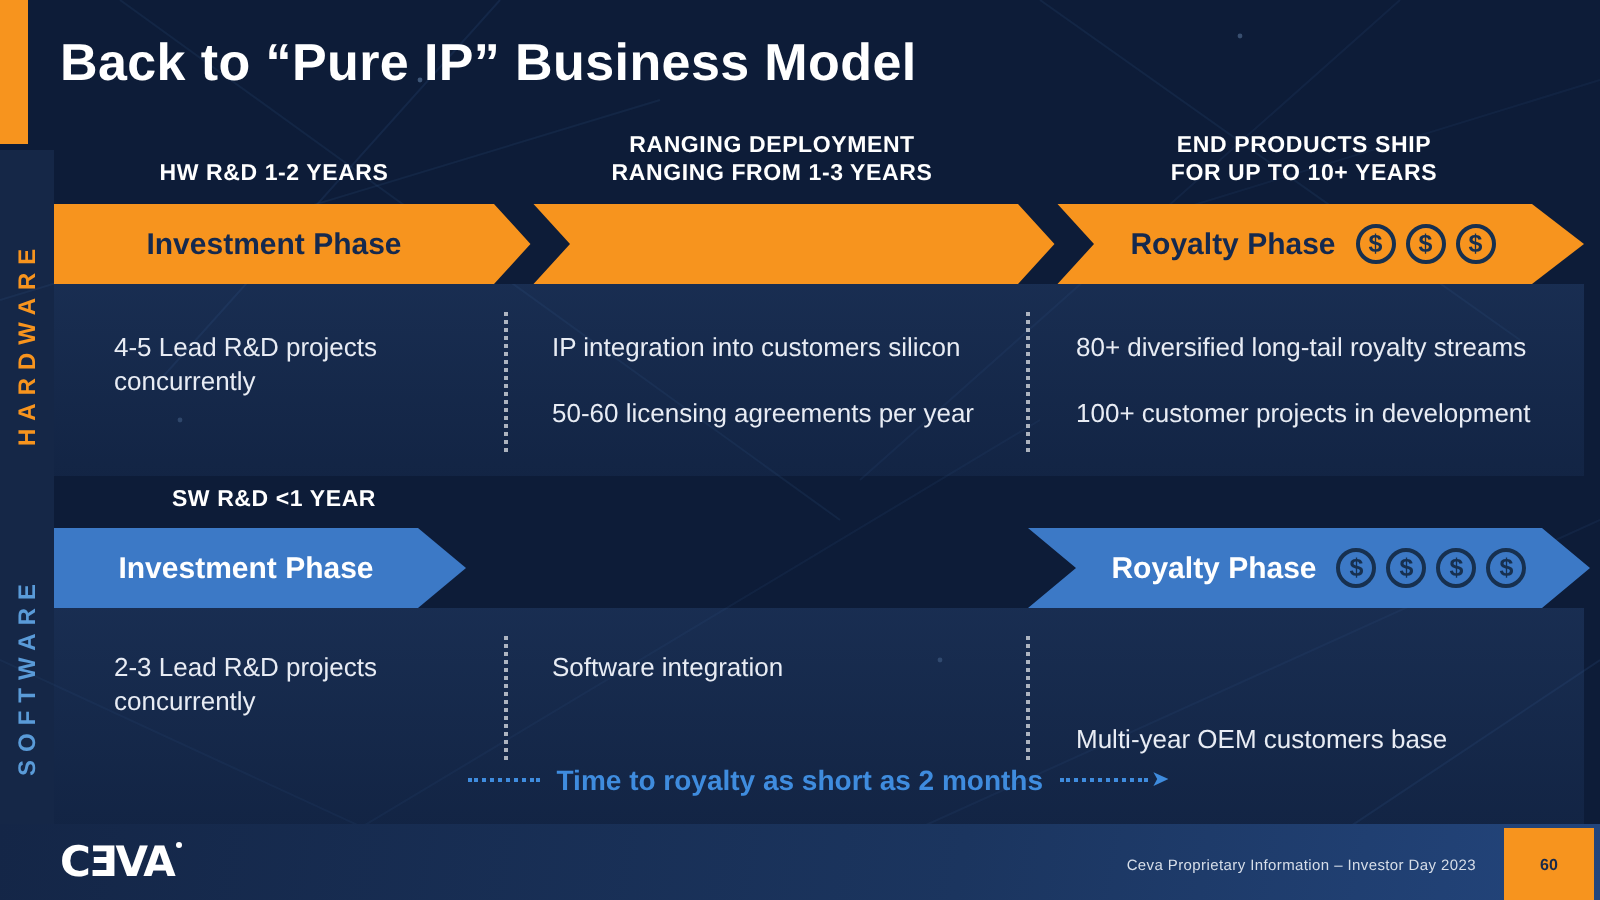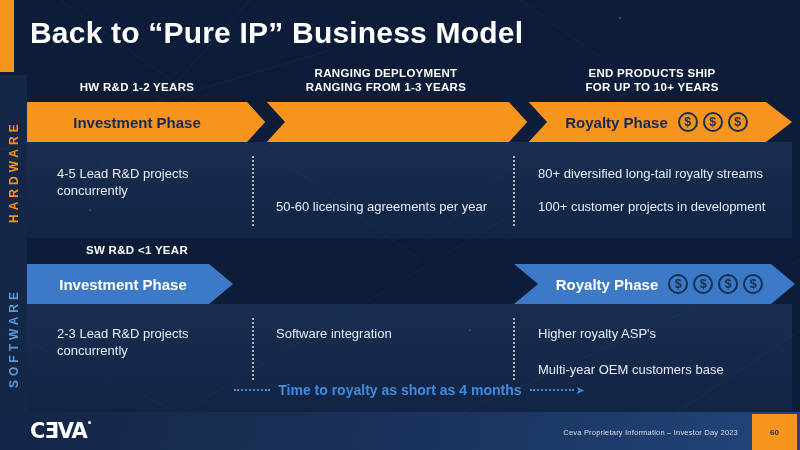--- a/index.html
+++ b/index.html
@@ -2,21 +2,21 @@
 <html><head>
 <meta charset="utf-8">
 <style>
   * { margin:0; padding:0; box-sizing:border-box; }
   html,body { width:800px; height:450px; }
   body { font-family:"Liberation Sans", sans-serif; background:#0D1C38; overflow:hidden; }
   .slide { position:relative; width:800px; height:450px; background:#0D1C38; overflow:hidden; }
   .bg-pattern { position:absolute; inset:0; pointer-events:none; }
 
   .accent-bar { position:absolute; left:0; top:0; width:14px; height:72px; background:#F7941E; }
-  .title { position:absolute; left:30px; top:16px; font-size:30px; font-weight:bold; color:#FFFFFF; letter-spacing:.2px; }
+  .title { position:absolute; left:30px; top:16px; font-size:26px; font-weight:bold; color:#FFFFFF; letter-spacing:.2px; }
 
   .side-strip { position:absolute; left:0; top:75px; width:27px; height:337px; background:rgba(70,105,160,0.14); }
 
   .col-label { position:absolute; color:#FFFFFF; font-weight:bold; font-size:11.5px; text-align:center; line-height:13.5px; letter-spacing:.3px; }
   .col-label span { display:block; }
   .lbl-hw  { left:47px;  top:81px;  width:180px; }
   .lbl-dep { left:286px; top:67px;  width:200px; }
   .lbl-ship{ left:552px; top:67px;  width:200px; }
   .lbl-sw  { left:47px;  top:244px; width:180px; }
 
@@ -137,20 +137,21 @@
           <span class="dollar"></span>
           <span class="dollar"></span>
         </span>
     </div>
   </div>
 
   <section class="panel hw">
     <div class="divider div-a"></div>
     <div class="divider div-b"></div>
     <div class="note" style="left:30px; top:23px; width:175px;">4-5 Lead R&amp;D projects concurrently</div>
+    <div class="note" style="left:249px; top:23px;">IP integration into customers silicon</div>
     <div class="note" style="left:249px; top:56px;">50-60 licensing agreements per year</div>
     <div class="note" style="left:511px; top:23px;">80+ diversified long-tail royalty streams</div>
     <div class="note" style="left:511px; top:56px;">100+ customer projects in development</div>
   </section>
 
   <div class="col-label lbl-sw">SW R&amp;D &lt;1 YEAR</div>
 
   <div class="band-blue">
     <div class="bseg first b1">
       <span>Investment Phase</span>
@@ -164,25 +165,24 @@
           <span class="dollar"></span>
         </span>
     </div>
   </div>
 
   <section class="panel sw">
     <div class="divider div-a"></div>
     <div class="divider div-b"></div>
     <div class="note" style="left:30px; top:21px; width:175px;">2-3 Lead R&amp;D projects concurrently</div>
     <div class="note" style="left:249px; top:21px;">Software integration</div>
-    <div class="note" style="left:511px; top:21px;">Higher royalty ASP's</div>
     <div class="note" style="left:511px; top:57px;">Multi-year OEM customers base</div>
     <div class="time-row">
       <span class="leader l1"></span>
-      <span class="time-text">Time to royalty as short as 4 months</span>
+      <span class="time-text">Time to royalty as short as 2 months</span>
       <span class="leader l2"></span>
       <span class="time-arrowhead">➤</span>
     </div>
   </section>
 
   <footer class="footer">
     <div class="logo">CƎVA</div>
     <div class="footer-text">Ceva Proprietary Information – Investor Day 2023</div>
   </footer>
   <div class="page-box">60</div>

